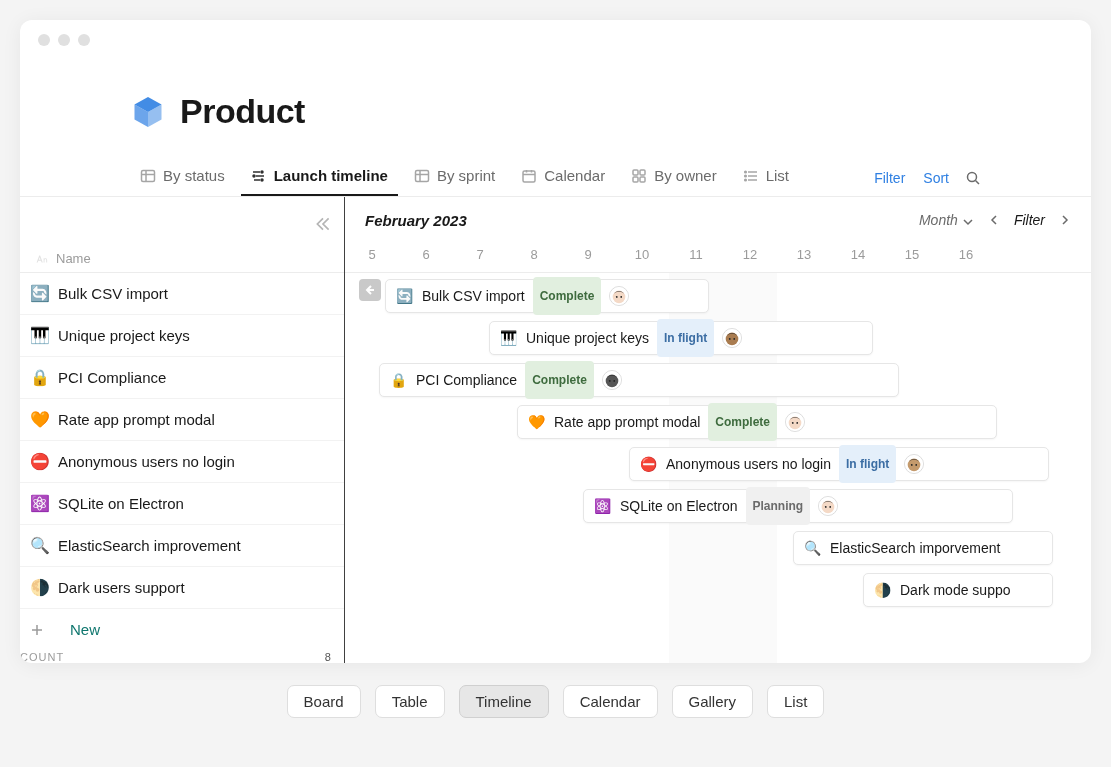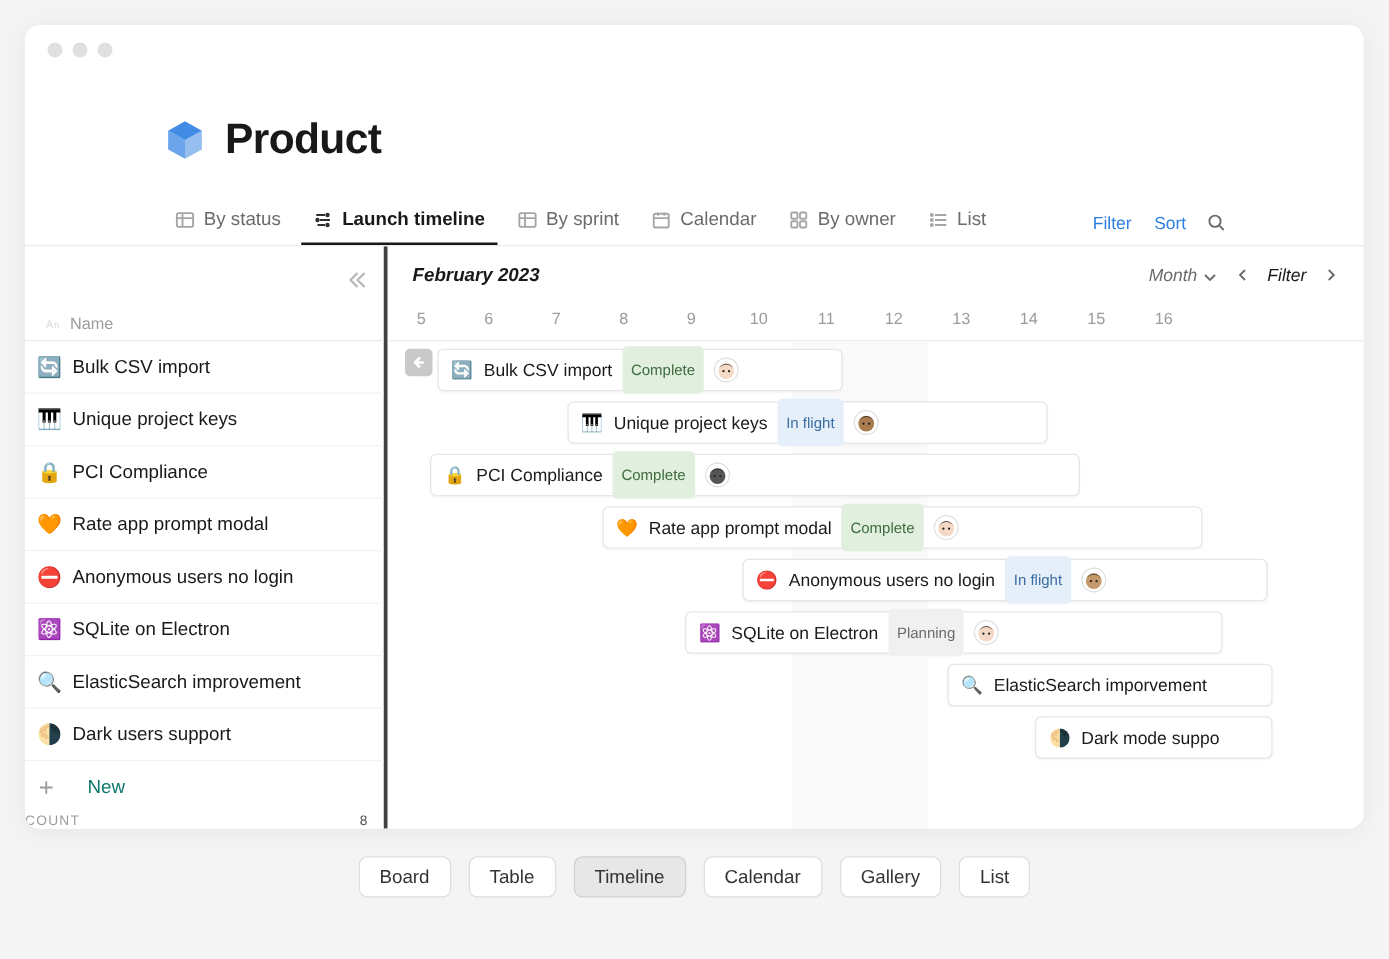--- a/index.html
+++ b/index.html
@@ -66,22 +66,22 @@
   .search-icon { width: 16px; height: 16px; color: #6b6b6b; cursor: pointer; margin-left: 4px; }
 
   .timeline-area {
     display: flex;
     height: 466px;
     position: relative;
     overflow: hidden;
   }
 
   .left-pane {
-    width: 290px;
-    border-right: 3px solid #404040;
+    width: 325px;
+    border-right: 1px solid #404040;
     display: flex;
     flex-direction: column;
     flex-shrink: 0;
   }
   .left-header {
     height: 76px;
     display: flex;
     flex-direction: column;
     justify-content: flex-end;
     padding: 0 14px 6px;
@@ -188,21 +188,21 @@
     gap: 8px;
     padding: 0 10px;
     font-size: 14px;
     font-weight: 500;
     cursor: pointer;
     white-space: nowrap;
   }
   .bar .row-emoji { font-size: 14px; }
   .status-badge {
     font-size: 12px;
-    font-weight: 400;
+    font-weight: 700;
     padding: 12px 7px;
     border-radius: 4px;
   }
   .status-complete { background: #e1efdf; color: #3e6b3e; }
   .status-inflight { background: #e4effa; color: #3b6da3; }
   .status-planning { background: #f0f0f0; color: #6b6b6b; }
   .avatar {
     width: 20px; height: 20px; border-radius: 50%;
     background: #fff; border:1px solid #ddd;
     display:inline-flex; align-items:center; justify-content:center;

